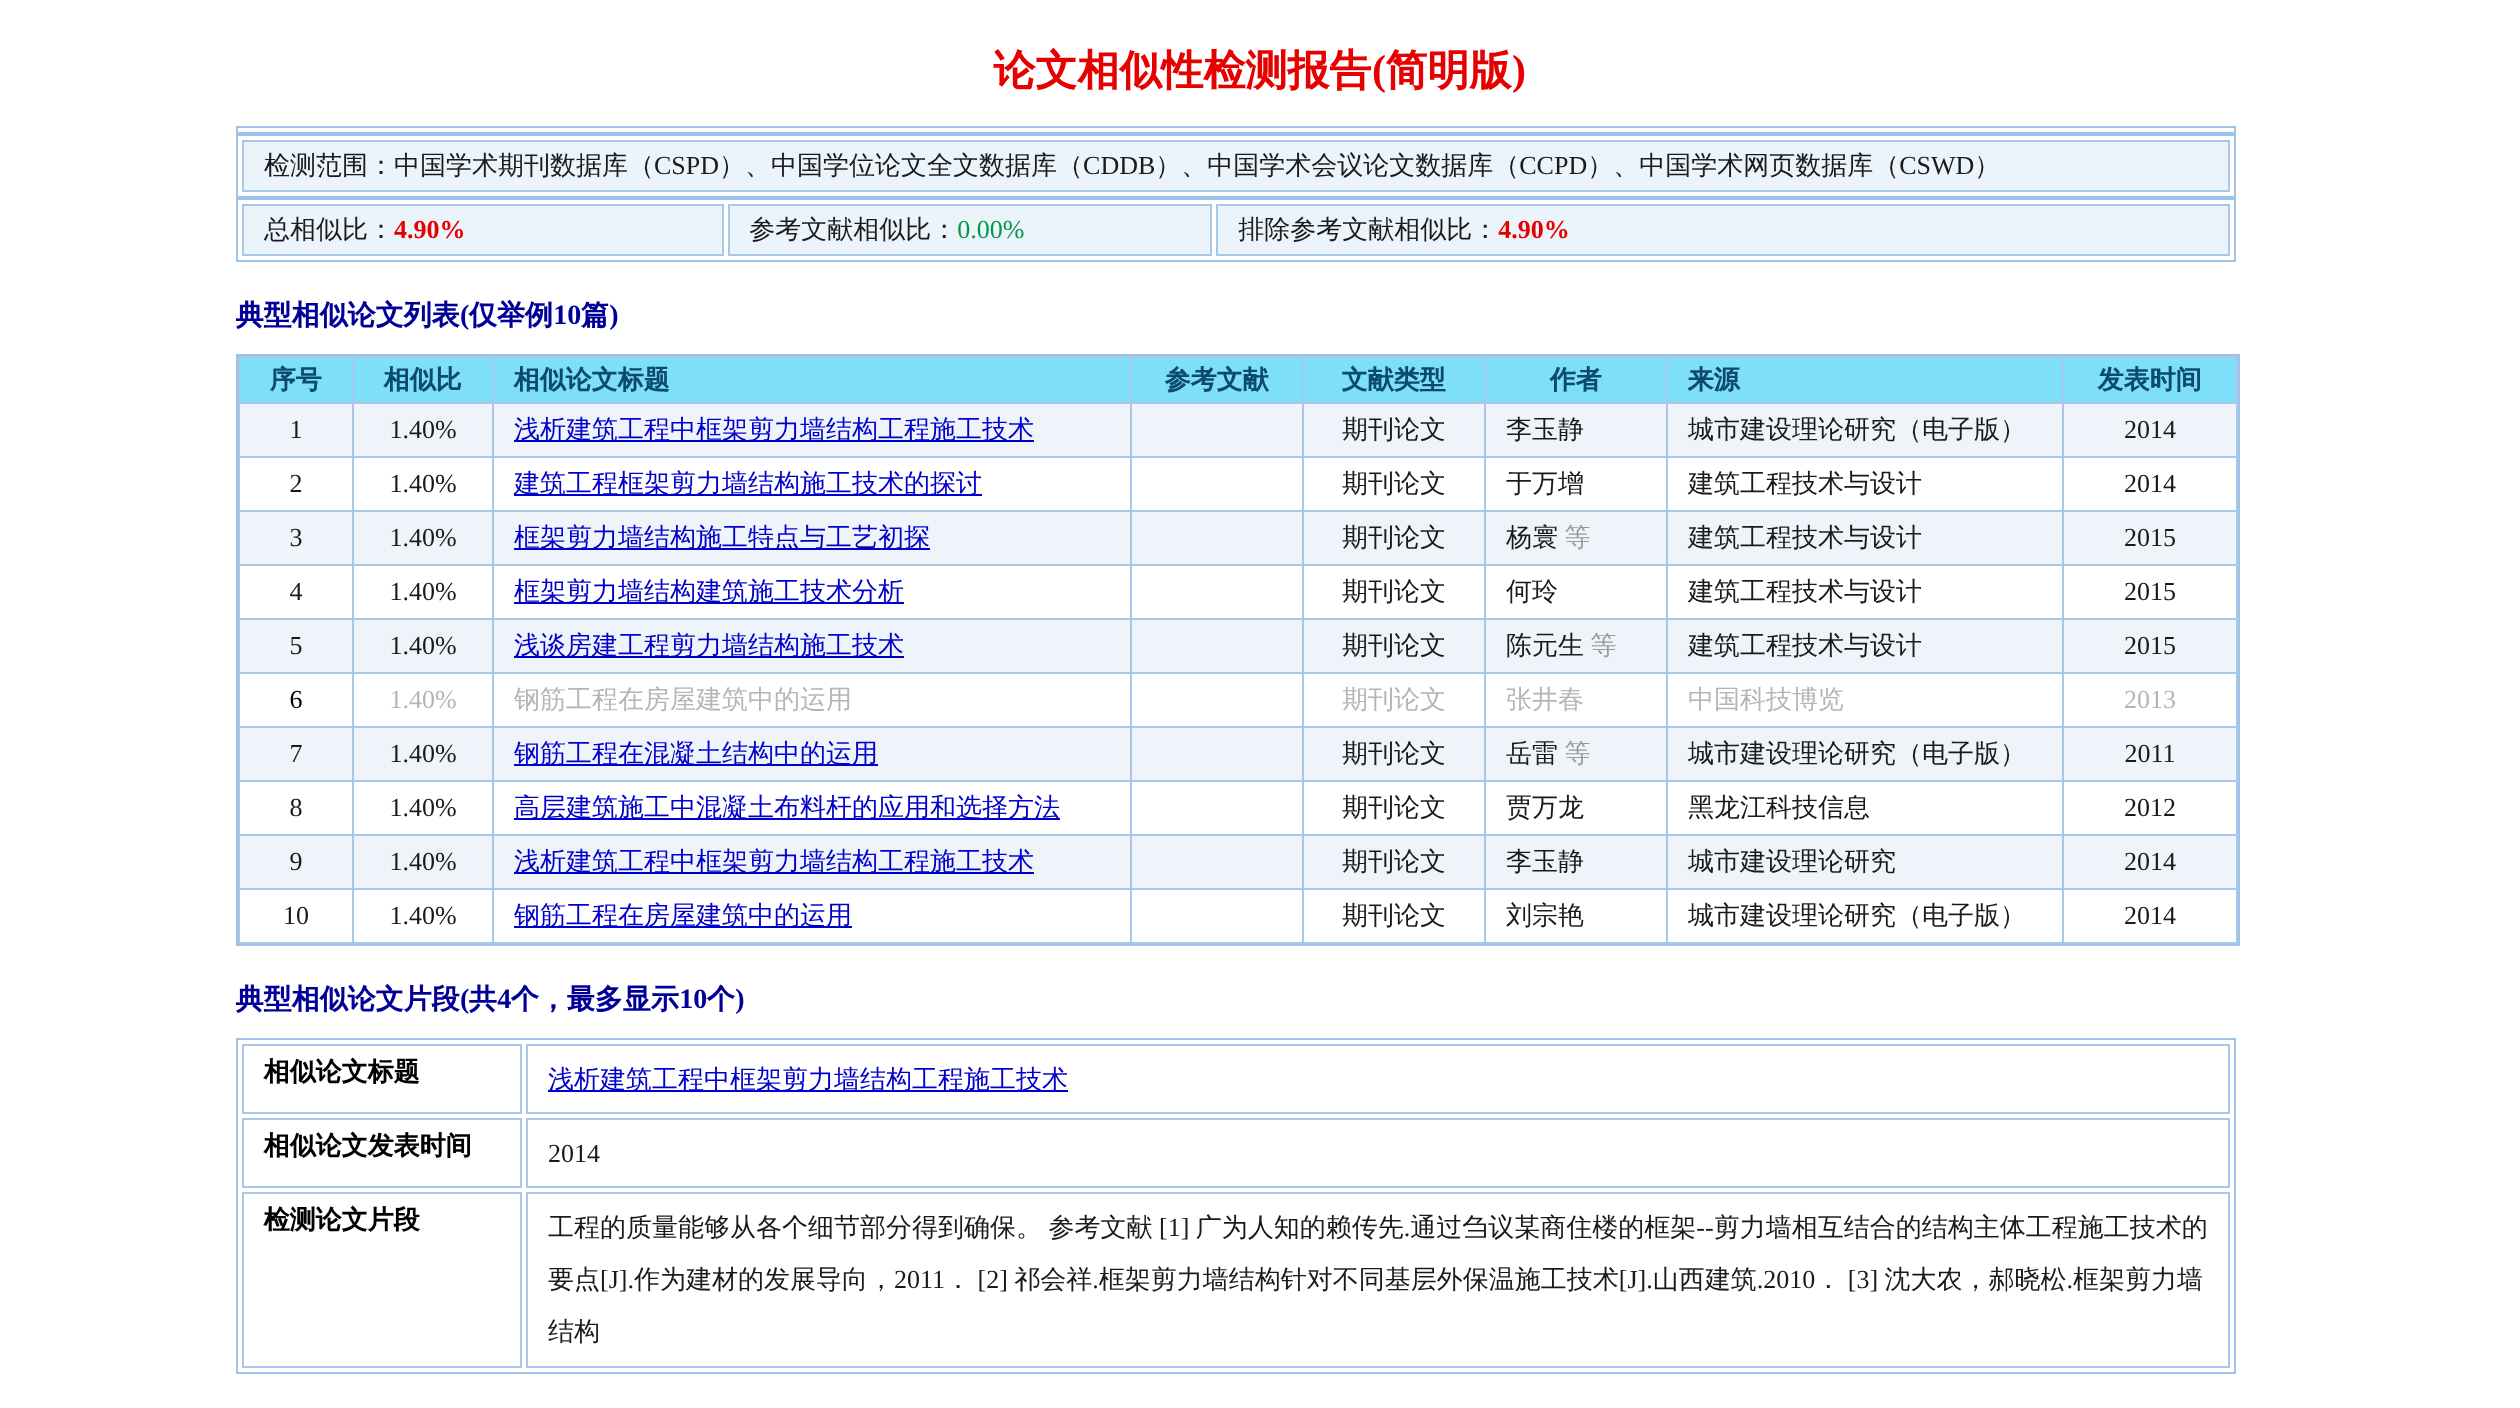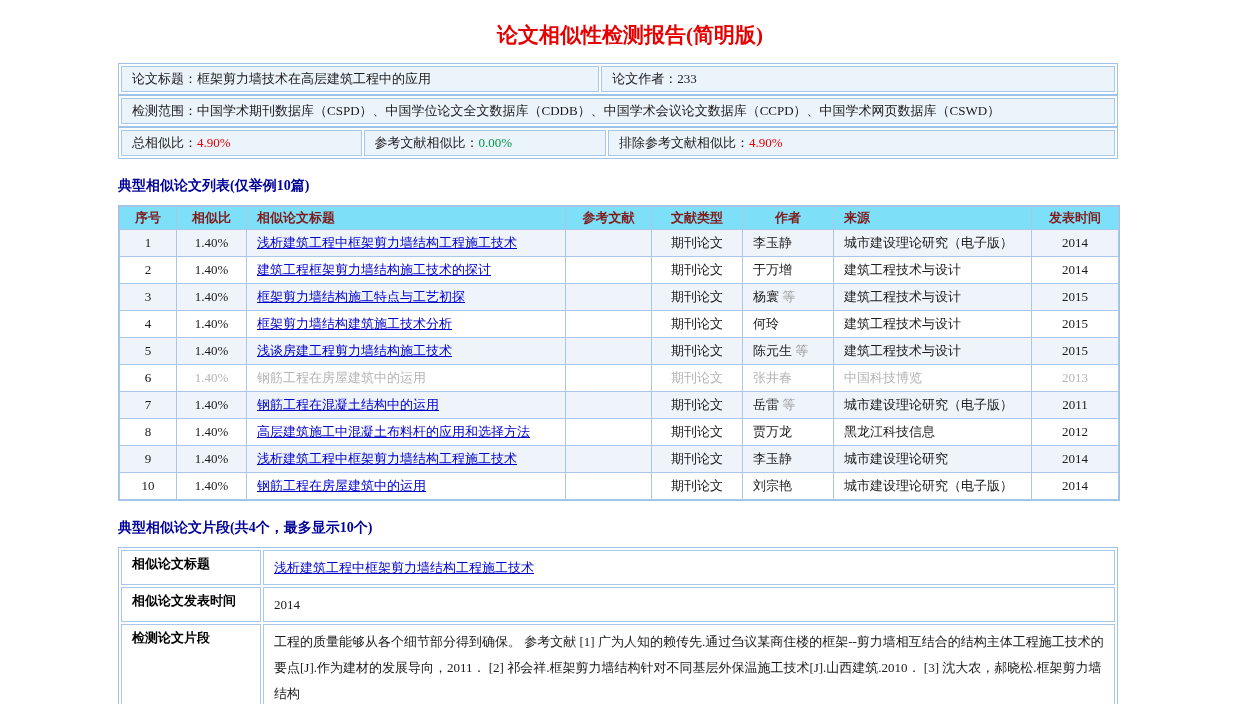--- a/index.html
+++ b/index.html
@@ -28,33 +28,33 @@
   .itable{
     width:1000px;border-collapse:separate;border-spacing:2px;
     border:1px solid var(--outer-blue);table-layout:fixed;
   }
   .itable + .itable{margin-top:0px;}
   .itable td{
     background:var(--cell-blue);border:1px solid var(--grid-blue);
     padding:3px 10px;height:24px;font-size:13px;white-space:nowrap;overflow:hidden;
   }
   .info-wrap{margin-top:14px;}
-  .v-red{color:var(--accent-red);font-weight:normal;}
+  .v-red{color:var(--accent-red);font-weight:bold;}
   .v-green{color:var(--accent-green);font-weight:normal;}
   
   .section-heading{
     margin:18px 0 10px 0;font-size:14px;font-weight:bold;color:var(--heading-blue);
   }
   
   .ltable{
     width:1000px;border-collapse:separate;border-spacing:1px;
     background:var(--grid-blue);border:1px solid var(--outer-blue);table-layout:fixed;
   }
   .ltable th{
-    background:var(--header-cyan);color:#7f1d1d;font-weight:bold;font-size:13px;
+    background:var(--header-cyan);color:#0c4a6e;font-weight:bold;font-size:13px;
     height:18px;padding:2px 4px;text-align:center;white-space:nowrap;overflow:hidden;
   }
   .ltable th.th-left{text-align:left;padding-left:10px;}
   .ltable td{
     background:#ffffff;height:26px;padding:2px 6px;font-size:13px;
     white-space:nowrap;overflow:hidden;
   }
   .ltable tbody tr:nth-child(odd) td{background:#eff4fa;}
   .ltable td.c{text-align:center;}
   .ltable td.l{text-align:left;padding-left:10px;}
@@ -82,24 +82,20 @@
 
 <div class="content" data-name="report-content">
 
   <div class="info-wrap" data-name="report-info-block">
     <table class="itable" data-name="info-table-top">
       <colgroup>
           <col style="width:48.2%">
           <col style="width:51.8%">
         </colgroup>
       <tbody>
-          <tr data-name="info-row-title-author">
-        <td data-name="paper-title-cell"><span data-name="paper-title-label">论文标题：</span><span data-name="paper-title-value">框架剪力墙技术在高层建筑工程中的应用</span></td>
-        <td data-name="paper-author-cell"><span data-name="paper-author-label">论文作者：</span><span data-name="paper-author-value">233</span></td>
-      </tr>
     </tbody>
       </table>
     <table class="itable" data-name="info-table-scope">
       <tbody>
           <tr data-name="info-row-scope">
         <td data-name="scope-cell"><span data-name="scope-label">检测范围：</span><span data-name="scope-value">中国学术期刊数据库（CSPD）、中国学位论文全文数据库（CDDB）、中国学术会议论文数据库（CCPD）、中国学术网页数据库（CSWD）</span></td>
       </tr>
     </tbody>
       </table>
     <table class="itable" data-name="info-table-ratios">

